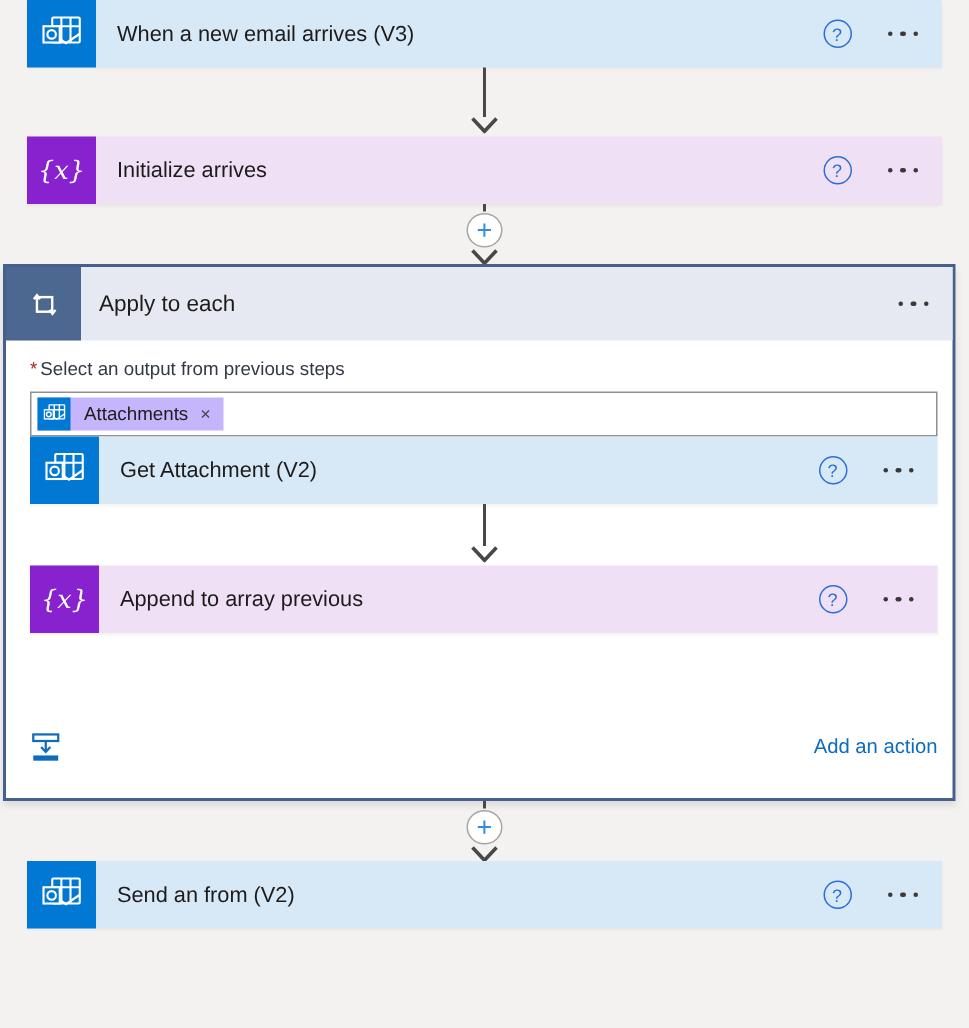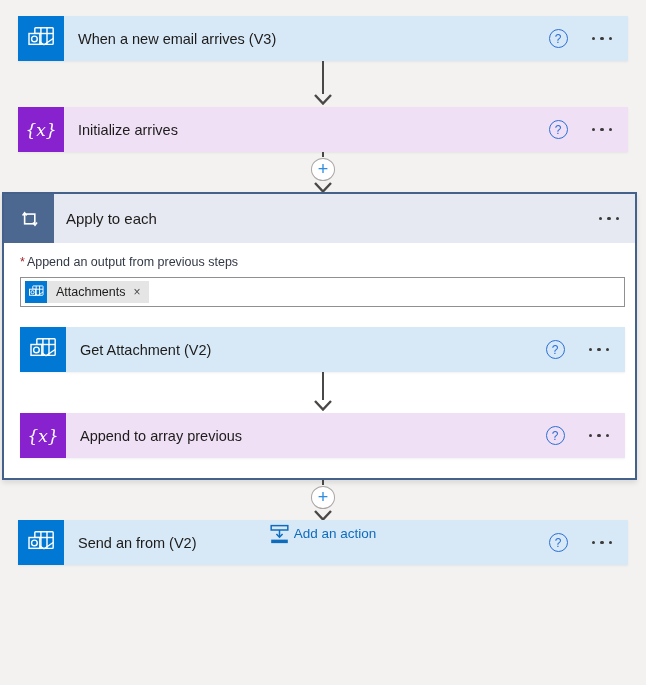--- a/index.html
+++ b/index.html
@@ -3,21 +3,21 @@
 <meta charset="utf-8">
 <style>
   * { margin:0; padding:0; box-sizing:border-box; }
   html,body { width:646px; height:685px; }
   body {
     font-family:"Liberation Sans", sans-serif;
     background:#f3f2f1;
     color:#242321;
     overflow:hidden;
   }
-  .canvas { width:646px; height:685px; padding-top:16px; position:relative; }
+  .canvas { width:646px; height:685px; padding-top:0; position:relative; }
 
   
   .card {
     width:610px; margin-left:18px; height:45px;
     display:flex; align-items:center;
     box-shadow:0 1px 2px rgba(0,0,0,0.06);
   }
   .card.action-card   { background:#d7e8f7; }
   .card.variable-card { background:#f0e0f6; }
   .icon-square {
@@ -56,21 +56,21 @@
   .plus-circle {
     width:24px; height:24px; border-radius:50%;
     background:#fff; border:1.5px solid #a8a6a4;
     color:#2f8ce0; font-size:18px; font-weight:300; line-height:20px;
     display:flex; align-items:center; justify-content:center;
     cursor:pointer; margin:1px 0;
   }
 
   
   .scope {
-    width:635px; margin-left:2px; height:288px;
+    width:635px; margin-left:2px; height:358px;
     background:#fff; border:2px solid #44618c;
     box-shadow:0 3px 5px rgba(0,0,0,0.1);
   }
   .scope-header {
     height:49px; background:#e6e9f1; display:flex; align-items:center;
   }
   .icon-square.loop {
     width:50px; height:49px; flex:0 0 50px; background:#4d6890;
   }
   .scope-title { padding-left:12px; font-size:15px; color:#1d1c1b; }
@@ -79,34 +79,34 @@
   .field-label { font-size:12.5px; color:#323845; height:17px; }
   .req { color:#a4262c; margin-right:2px; }
 
   .token-input {
     margin-top:5px; height:30px; width:605px;
     background:#fff; border:1px solid #919090;
     display:flex; align-items:center; padding:3px 4px; cursor:text;
   }
   .token {
     display:inline-flex; align-items:center; height:22px;
-    background:#e5e5e5; cursor:pointer;
+    background:#c4b5fd; cursor:pointer;
   }
   .token-icon {
     width:22px; height:22px; background:#0078d4;
     display:flex; align-items:center; justify-content:center;
   }
   .token-label { padding:0 6px 0 9px; font-size:12.5px; color:#1d1c1b; }
   .token-x { padding:0 8px 0 2px; font-size:12px; color:#4a4a4a; cursor:pointer; }
 
-  .inner-card { width:605px; margin-left:0; margin-top:20px; }
+  .inner-card { width:605px; margin-left:0; }
 
   .add-action {
     margin-top:64px; height:23px;
-    display:flex; align-items:center; justify-content:center; gap:4px;
+    display:flex; align-items:center; justify-content:space-between; gap:4px;
     color:#0f6cbd; font-size:13.5px; cursor:pointer;
   }
 </style>
 </head>
 <body>
 
 <div class="canvas">
 
   <div class="card action-card">
     <div class="icon-square outlook">
@@ -179,21 +179,21 @@
         <div class="dots">
             <i></i>
             <i></i>
             <i></i>
           </div>
       </div>
     </div>
 
     <div class="scope-body">
       <div class="field-label">
-        <span class="req">*</span><span>Append an output from previous steps</span>
+        <span class="req">*</span><span>Select an output from previous steps</span>
       </div>
 
       <div class="token-input">
         <span class="token">
           <span class="token-icon">
             <svg viewBox="0 0 32 30" width="15" height="14">
                 <g fill="none" stroke="#fff" stroke-width="2">
               <rect x="8" y="2" width="22" height="20" rx="1"></rect>
               <line x1="15.3" y1="2" x2="15.3" y2="22"></line>
                   <line x1="22.6" y1="2" x2="22.6" y2="22"></line>

